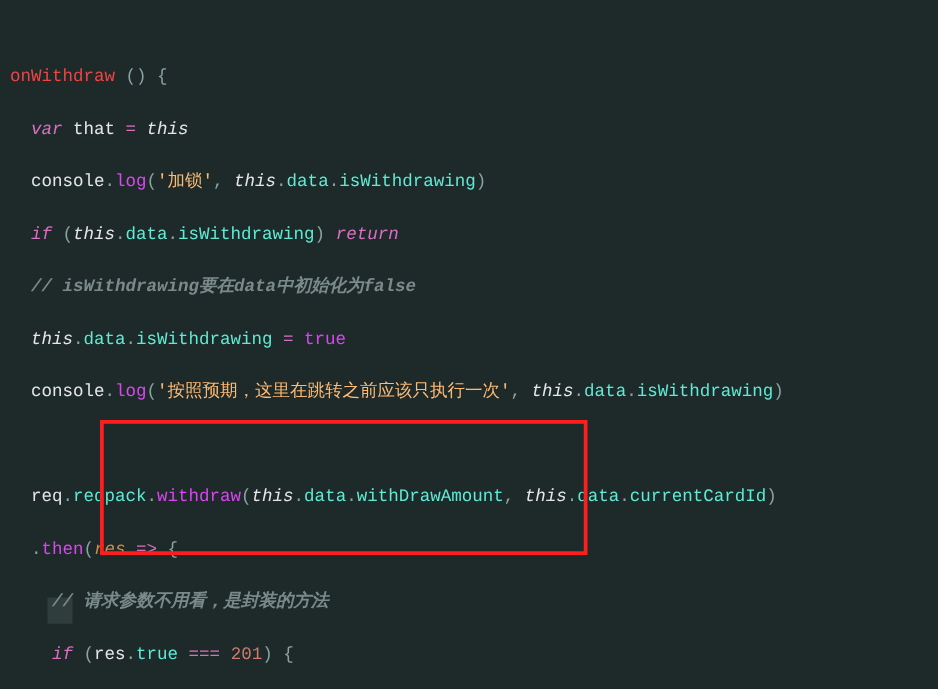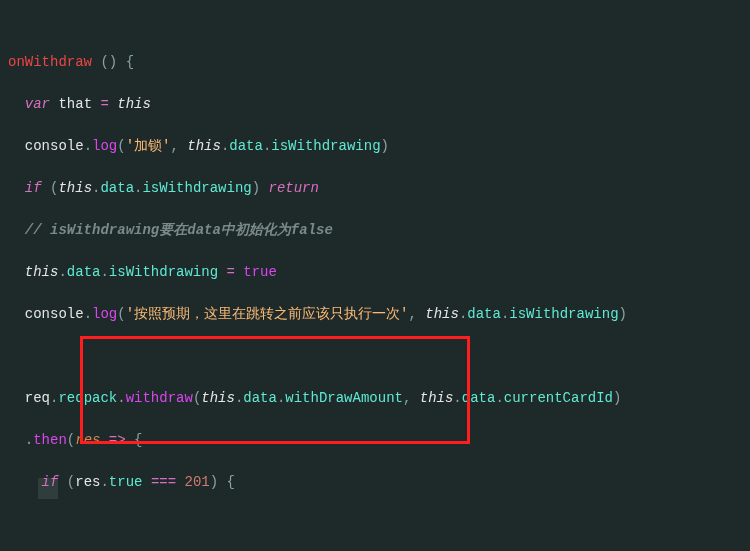--- a/index.html
+++ b/index.html
@@ -55,20 +55,21 @@
 <span class="line"><span class="tok-fn">onWithdraw</span> <span class="tok-punct">()</span> <span class="tok-punct">{</span></span>
 <span class="line">  <span class="tok-keyword">var</span> <span class="tok-var">that</span> <span class="tok-op">=</span> <span class="tok-this">this</span></span>
 <span class="line">  <span class="tok-var">console</span><span class="tok-punct">.</span><span class="tok-method">log</span><span class="tok-punct">(</span><span class="tok-string">'加锁'</span><span class="tok-punct">,</span> <span class="tok-this">this</span><span class="tok-punct">.</span><span class="tok-prop">data</span><span class="tok-punct">.</span><span class="tok-prop">isWithdrawing</span><span class="tok-punct">)</span></span>
 <span class="line">  <span class="tok-control">if</span> <span class="tok-punct">(</span><span class="tok-this">this</span><span class="tok-punct">.</span><span class="tok-prop">data</span><span class="tok-punct">.</span><span class="tok-prop">isWithdrawing</span><span class="tok-punct">)</span> <span class="tok-control">return</span></span>
 <span class="line">  <span class="tok-comment">// isWithdrawing要在data中初始化为false</span></span>
 <span class="line">  <span class="tok-this">this</span><span class="tok-punct">.</span><span class="tok-prop">data</span><span class="tok-punct">.</span><span class="tok-prop">isWithdrawing</span> <span class="tok-op">=</span> <span class="tok-literal">true</span></span>
 <span class="line">  <span class="tok-var">console</span><span class="tok-punct">.</span><span class="tok-method">log</span><span class="tok-punct">(</span><span class="tok-string">'按照预期，这里在跳转之前应该只执行一次'</span><span class="tok-punct">,</span> <span class="tok-this">this</span><span class="tok-punct">.</span><span class="tok-prop">data</span><span class="tok-punct">.</span><span class="tok-prop">isWithdrawing</span><span class="tok-punct">)</span></span>
 <span class="line"> </span>
 <span class="line">  <span class="tok-var">req</span><span class="tok-punct">.</span><span class="tok-prop">redpack</span><span class="tok-punct">.</span><span class="tok-method">withdraw</span><span class="tok-punct">(</span><span class="tok-this">this</span><span class="tok-punct">.</span><span class="tok-prop">data</span><span class="tok-punct">.</span><span class="tok-prop">withDrawAmount</span><span class="tok-punct">,</span> <span class="tok-this">this</span><span class="tok-punct">.</span><span class="tok-prop">data</span><span class="tok-punct">.</span><span class="tok-prop">currentCardId</span><span class="tok-punct">)</span></span>
 <span class="line">  <span class="tok-punct">.</span><span class="tok-method">then</span><span class="tok-punct">(</span><span class="tok-param">res</span> <span class="tok-op">=&gt;</span> <span class="tok-punct">{</span></span>
+<span class="line">    <span class="tok-comment">// 请求参数不用看，是封装的方法</span></span>
 <span class="line">    <span class="tok-control">if</span> <span class="tok-punct">(</span><span class="tok-var">res</span><span class="tok-punct">.</span><span class="tok-prop">true</span> <span class="tok-op">===</span> <span class="tok-number">201</span><span class="tok-punct">)</span> <span class="tok-punct">{</span></span>
 
 
 
 
 
 
 
 
 

